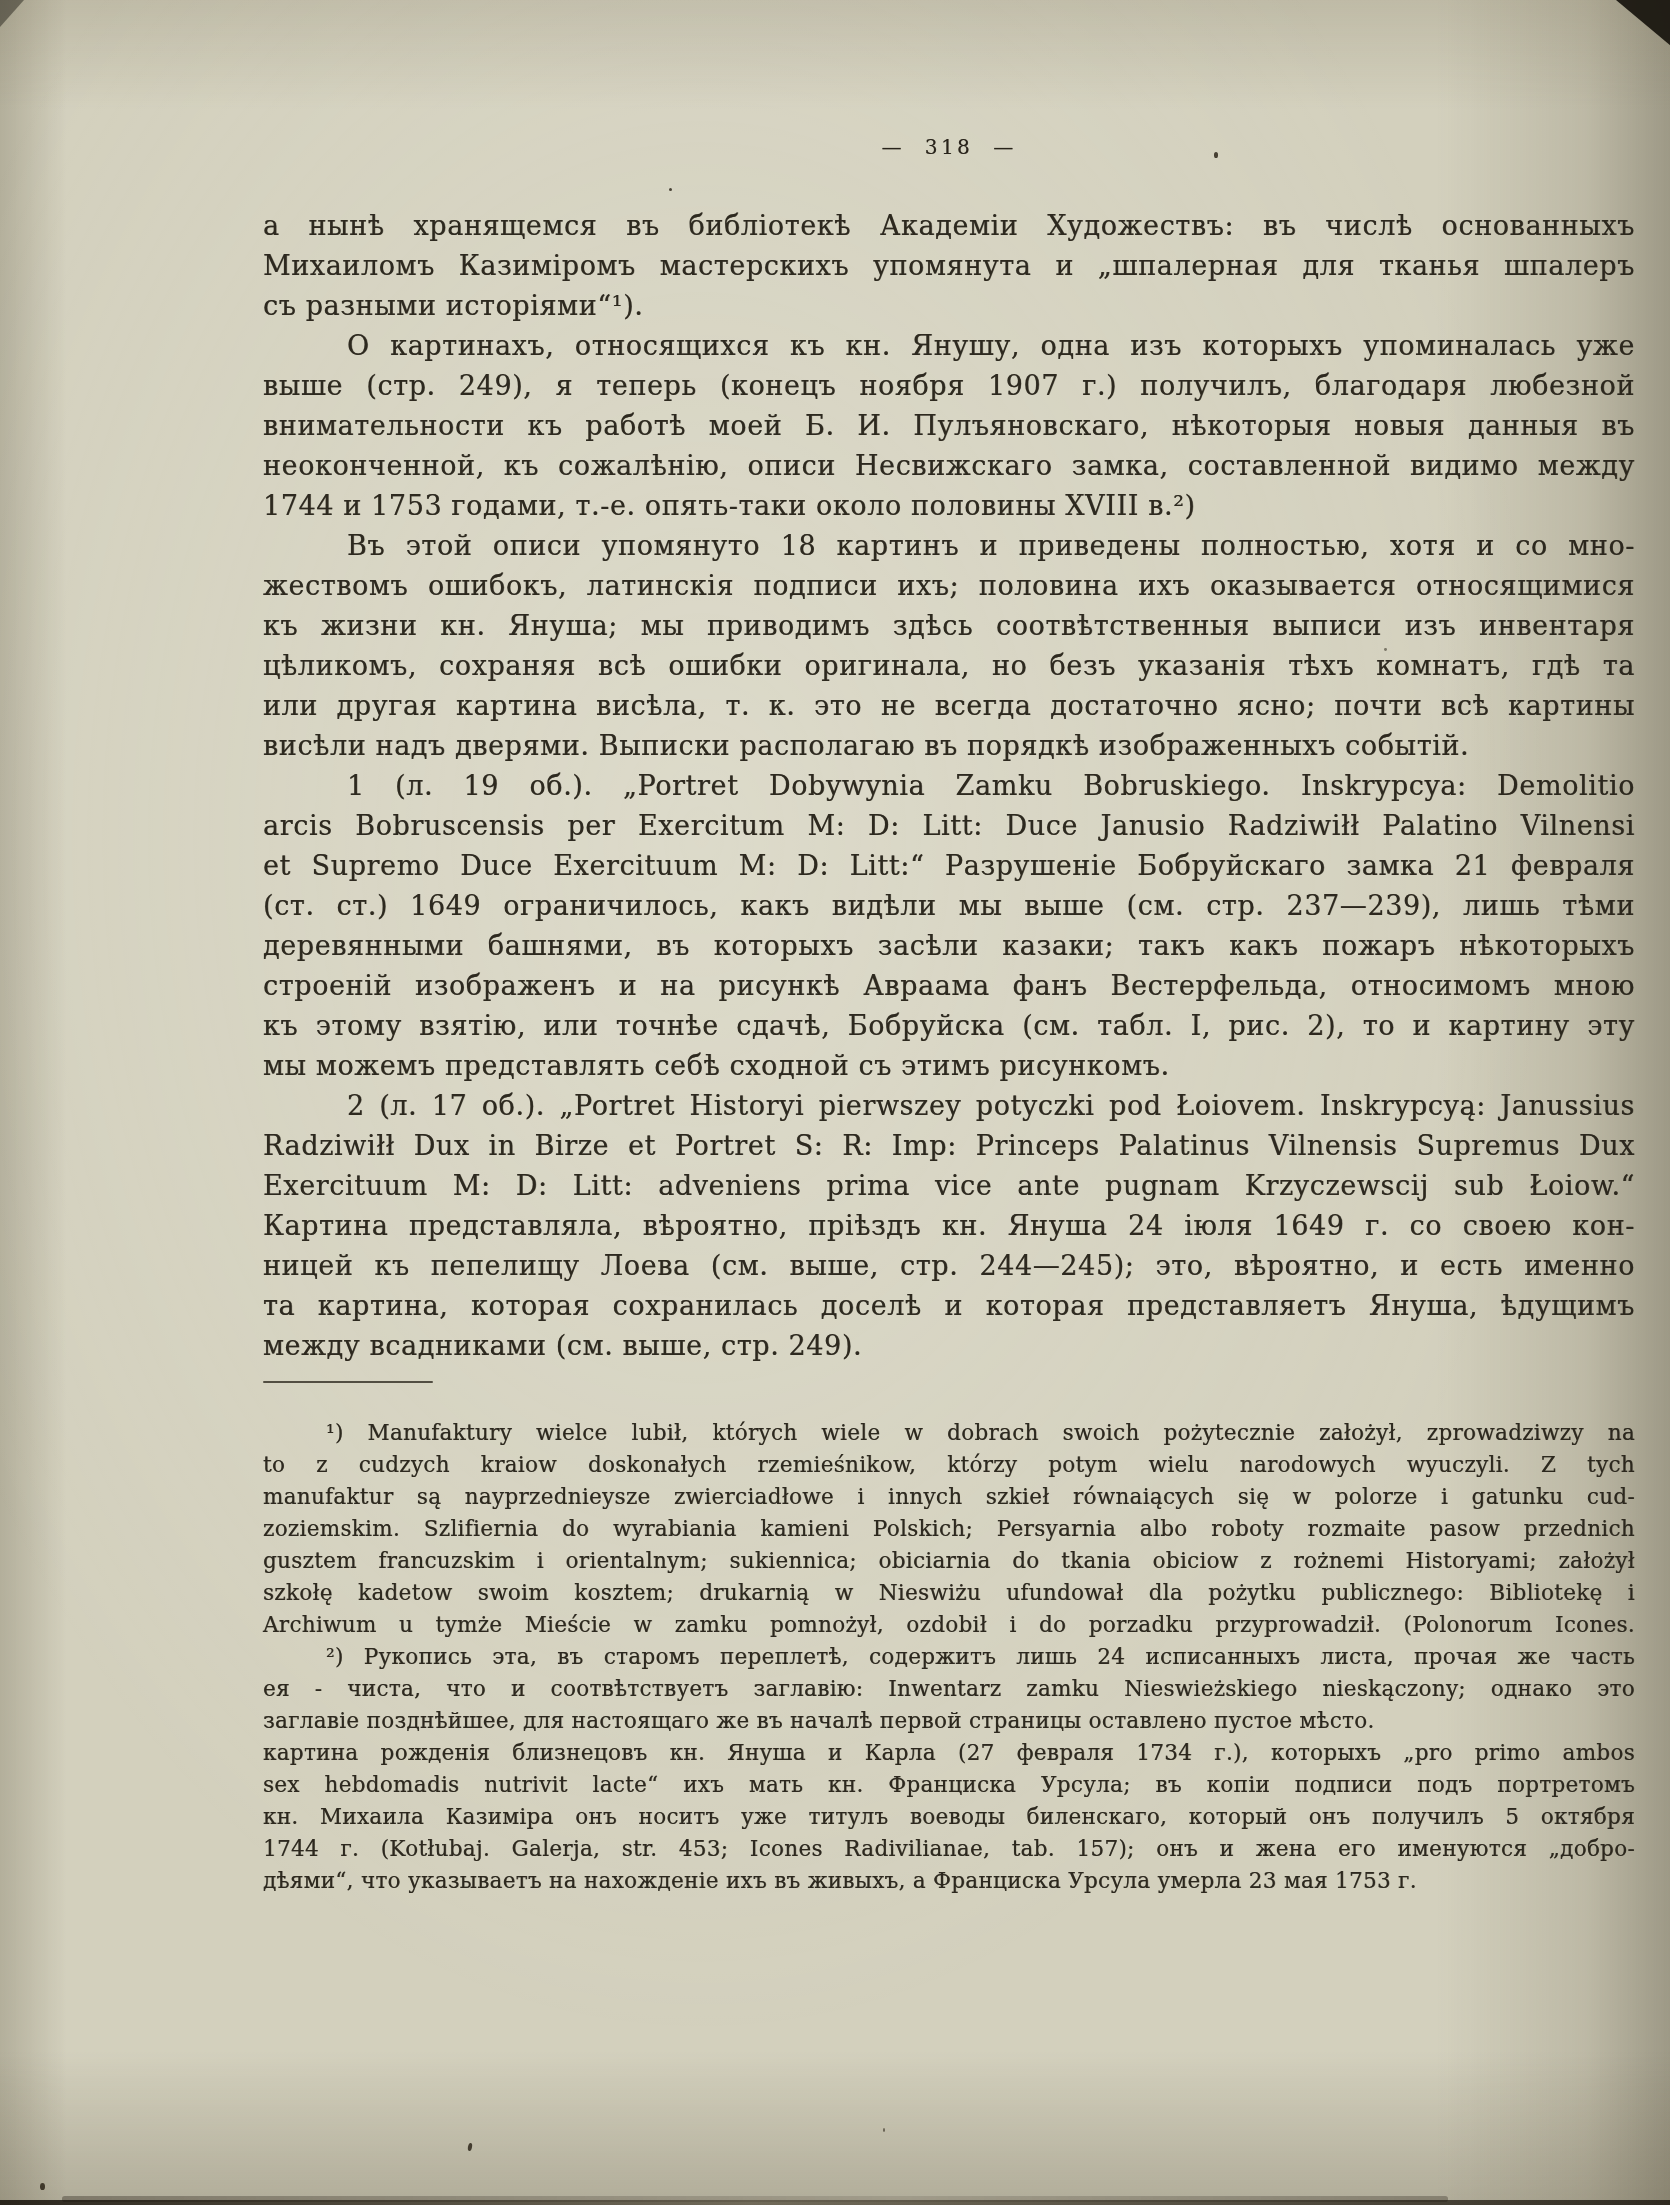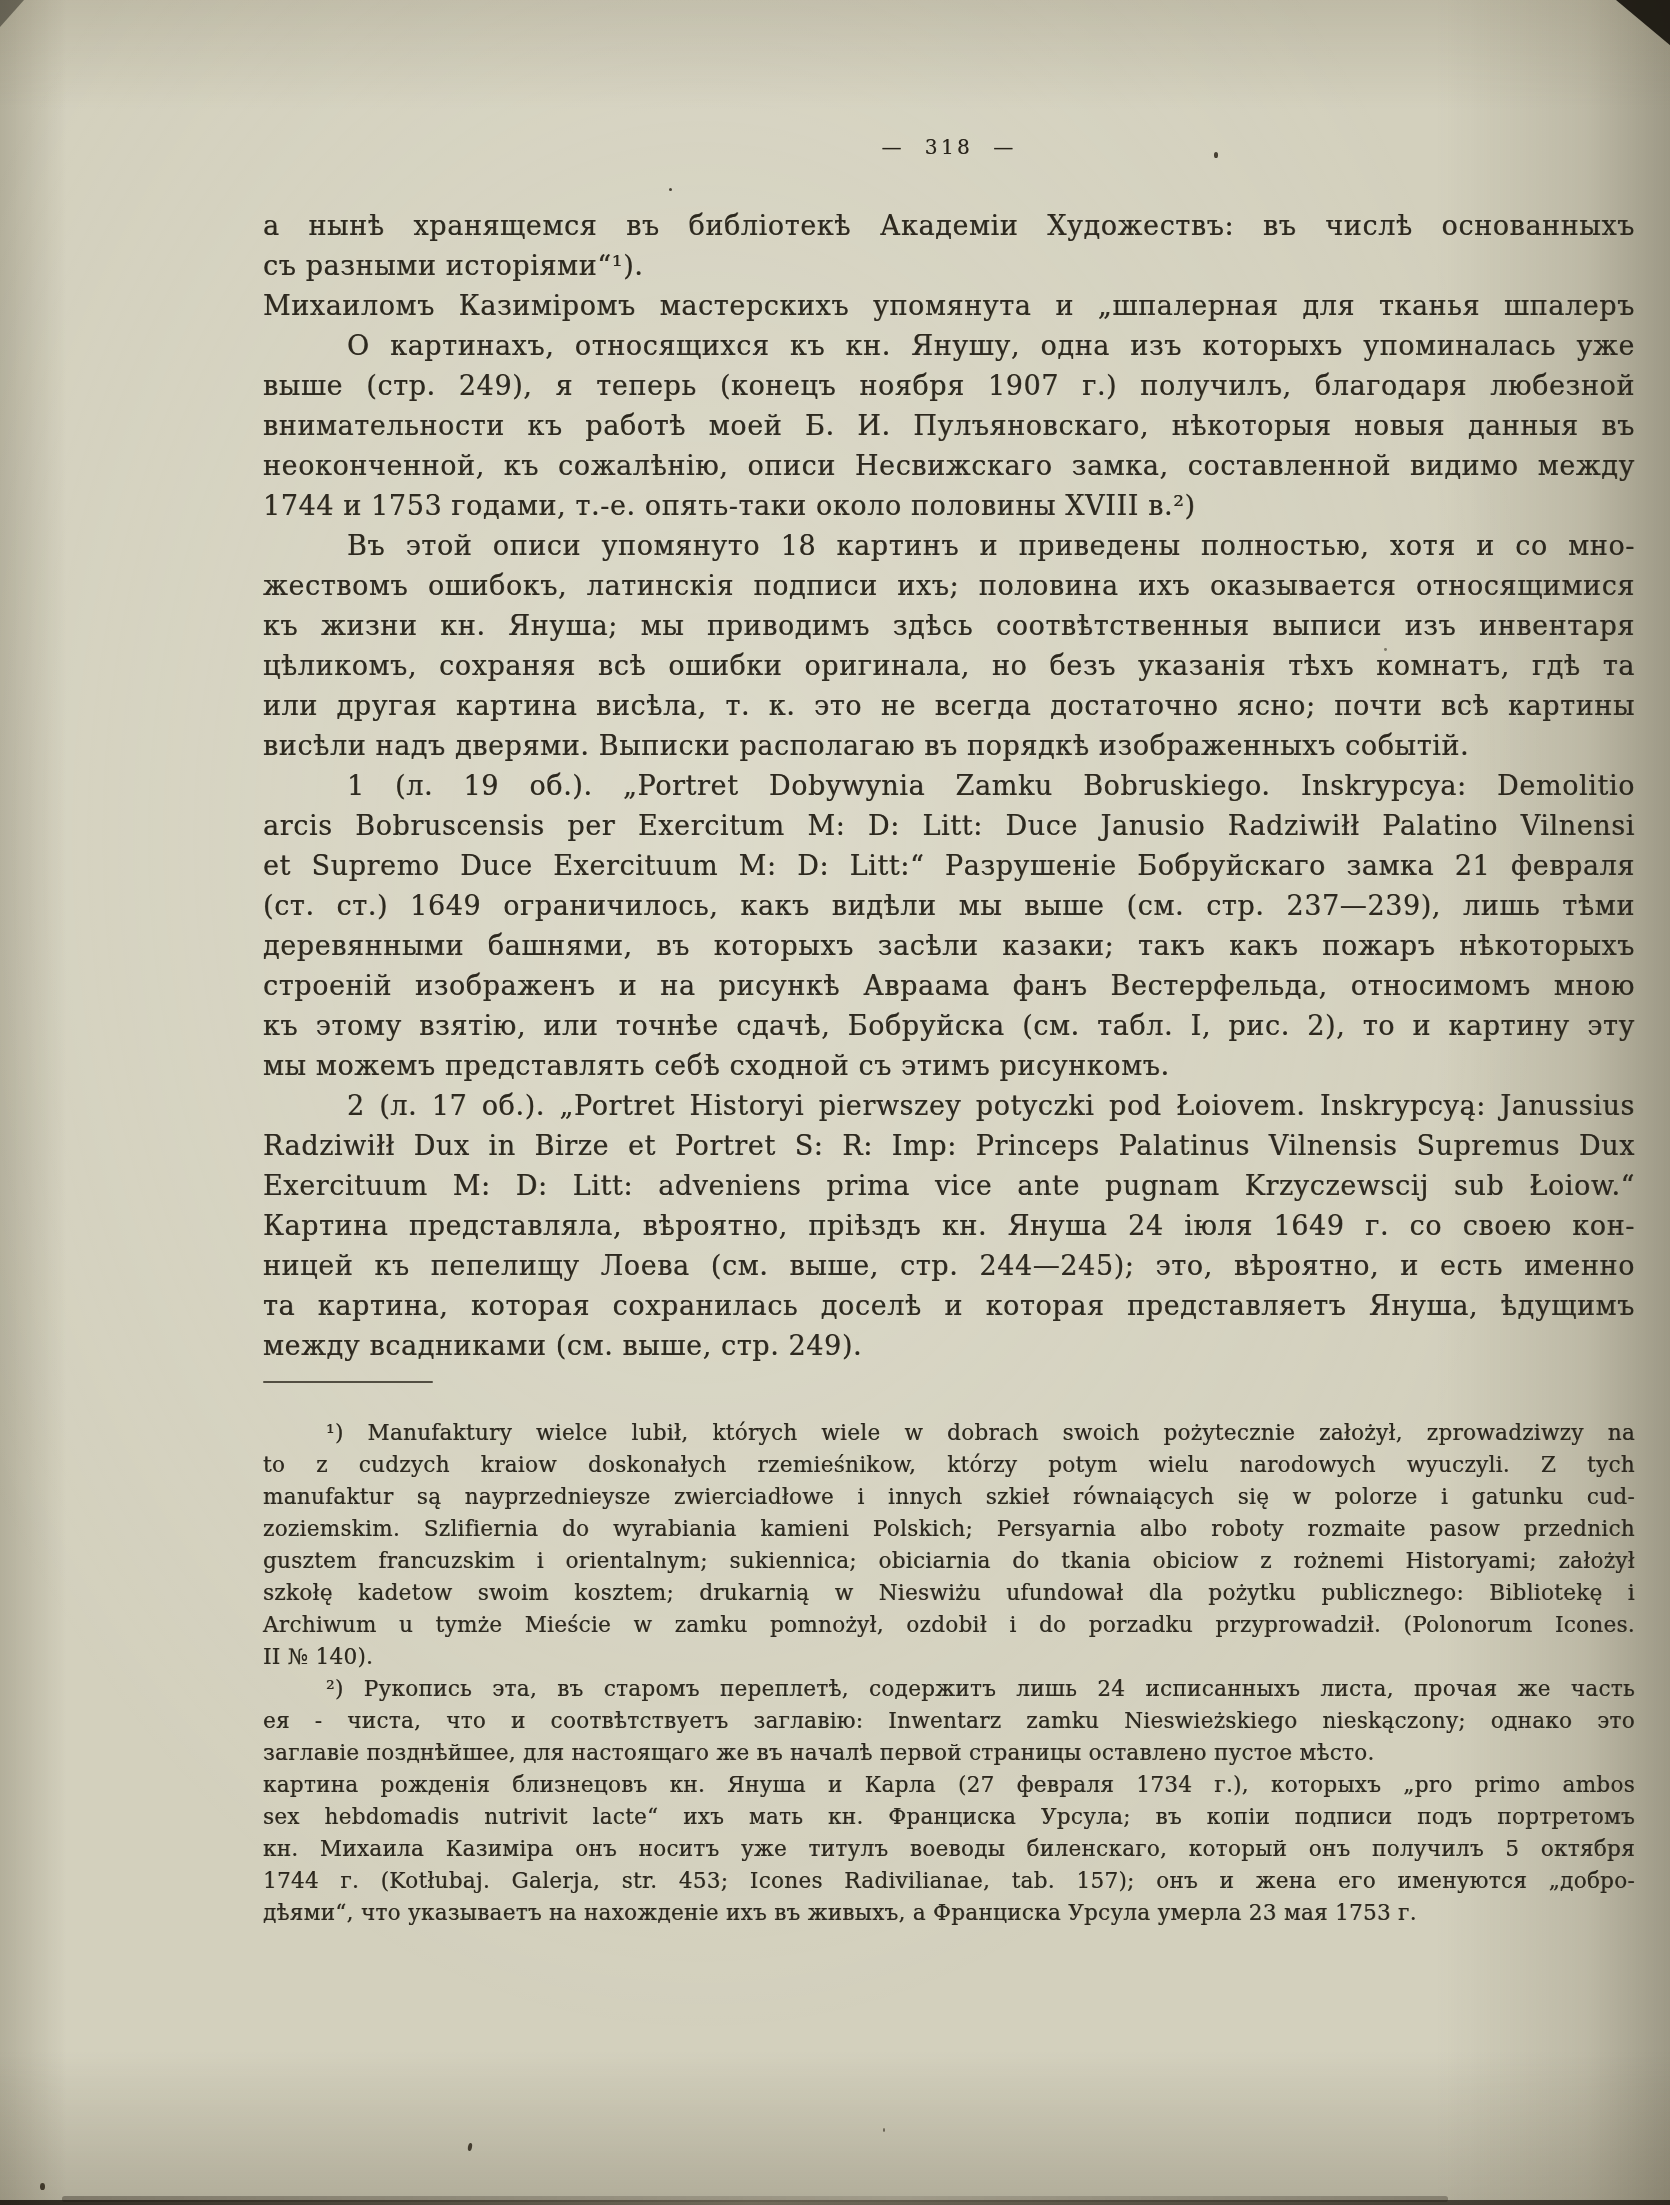--- a/index.html
+++ b/index.html
@@ -62,22 +62,22 @@
   .s6{left:883px;top:2128px;width:2.3px;height:4px;opacity:0.55;}
 </style>
 </head>
 <body>
 
 <div class="page">
   <div class="page-number">— 318 —</div>
 
   <div class="textblock main">
       <div class="line">а нынѣ хранящемся въ библіотекѣ Академіи Художествъ: въ числѣ основанныхъ</div>
+      <div class="line">Михаиломъ Казиміромъ мастерскихъ упомянута и „шпалерная для тканья шпалеръ</div>
       <div class="line last">съ разными исторіями“¹).</div>
-      <div class="line">Михаиломъ Казиміромъ мастерскихъ упомянута и „шпалерная для тканья шпалеръ</div>
       <div class="line indent">О картинахъ, относящихся къ кн. Янушу, одна изъ которыхъ упоминалась уже</div>
       <div class="line">выше (стр. 249), я теперь (конецъ ноября 1907 г.) получилъ, благодаря любезной</div>
       <div class="line">внимательности къ работѣ моей Б. И. Пулъяновскаго, нѣкоторыя новыя данныя въ</div>
       <div class="line">неоконченной, къ сожалѣнію, описи Несвижскаго замка, составленной видимо между</div>
       <div class="line last">1744 и 1753 годами, т.-е. опять-таки около половины XVIII в.²)</div>
       <div class="line indent">Въ этой описи упомянуто 18 картинъ и приведены полностью, хотя и со мно-</div>
       <div class="line">жествомъ ошибокъ, латинскія подписи ихъ; половина ихъ оказывается относящимися</div>
       <div class="line">къ жизни кн. Януша; мы приводимъ здѣсь соотвѣтственныя выписи изъ инвентаря</div>
       <div class="line">цѣликомъ, сохраняя всѣ ошибки оригинала, но безъ указанія тѣхъ комнатъ, гдѣ та</div>
       <div class="line">или другая картина висѣла, т. к. это не всегда достаточно ясно; почти всѣ картины</div>
@@ -102,21 +102,20 @@
   <div class="fn-sep"></div>
 
   <div class="textblock footnotes">
       <div class="line indent">¹) Manufaktury wielce lubił, których wiele w dobrach swoich pożytecznie założył, zprowadziwzy na</div>
       <div class="line">to z cudzych kraiow doskonałych rzemieśnikow, którzy potym wielu narodowych wyuczyli. Z tych</div>
       <div class="line">manufaktur są nayprzednieysze zwierciadłowe i innych szkieł równaiących się w polorze i gatunku cud-</div>
       <div class="line">zoziemskim. Szlifiernia do wyrabiania kamieni Polskich; Persyarnia albo roboty rozmaite pasow przednich</div>
       <div class="line">gusztem francuzskim i orientalnym; sukiennica; obiciarnia do tkania obiciow z rożnemi Historyami; założył</div>
       <div class="line">szkołę kadetow swoim kosztem; drukarnią w Nieswiżu ufundował dla pożytku publicznego: Bibliotekę i</div>
       <div class="line">Archiwum u tymże Mieście w zamku pomnożył, ozdobił i do porzadku przyprowadził. (Polonorum Icones.</div>
-      <div class="line last">II № 140).</div>
       <div class="line indent">²) Рукопись эта, въ старомъ переплетѣ, содержитъ лишь 24 исписанныхъ листа, прочая же часть</div>
       <div class="line">ея - чиста, что и соотвѣтствуетъ заглавію: Inwentarz zamku Nieswieżskiego nieskączony; однако это</div>
       <div class="line last">заглавіе позднѣйшее, для настоящаго же въ началѣ первой страницы оставлено пустое мѣсто.</div>
       <div class="line">картина рожденія близнецовъ кн. Януша и Карла (27 февраля 1734 г.), которыхъ „pro primo ambos</div>
       <div class="line">sex hebdomadis nutrivit lacte“ ихъ мать кн. Франциска Урсула; въ копіи подписи подъ портретомъ</div>
       <div class="line">кн. Михаила Казиміра онъ носитъ уже титулъ воеводы биленскаго, который онъ получилъ 5 октября</div>
       <div class="line">1744 г. (Kotłubaj. Galerja, str. 453; Icones Radivilianae, tab. 157); онъ и жена его именуются „добро-</div>
       <div class="line last">дѣями“, что указываетъ на нахожденіе ихъ въ живыхъ, а Франциска Урсула умерла 23 мая 1753 г.</div>
     </div>
 

